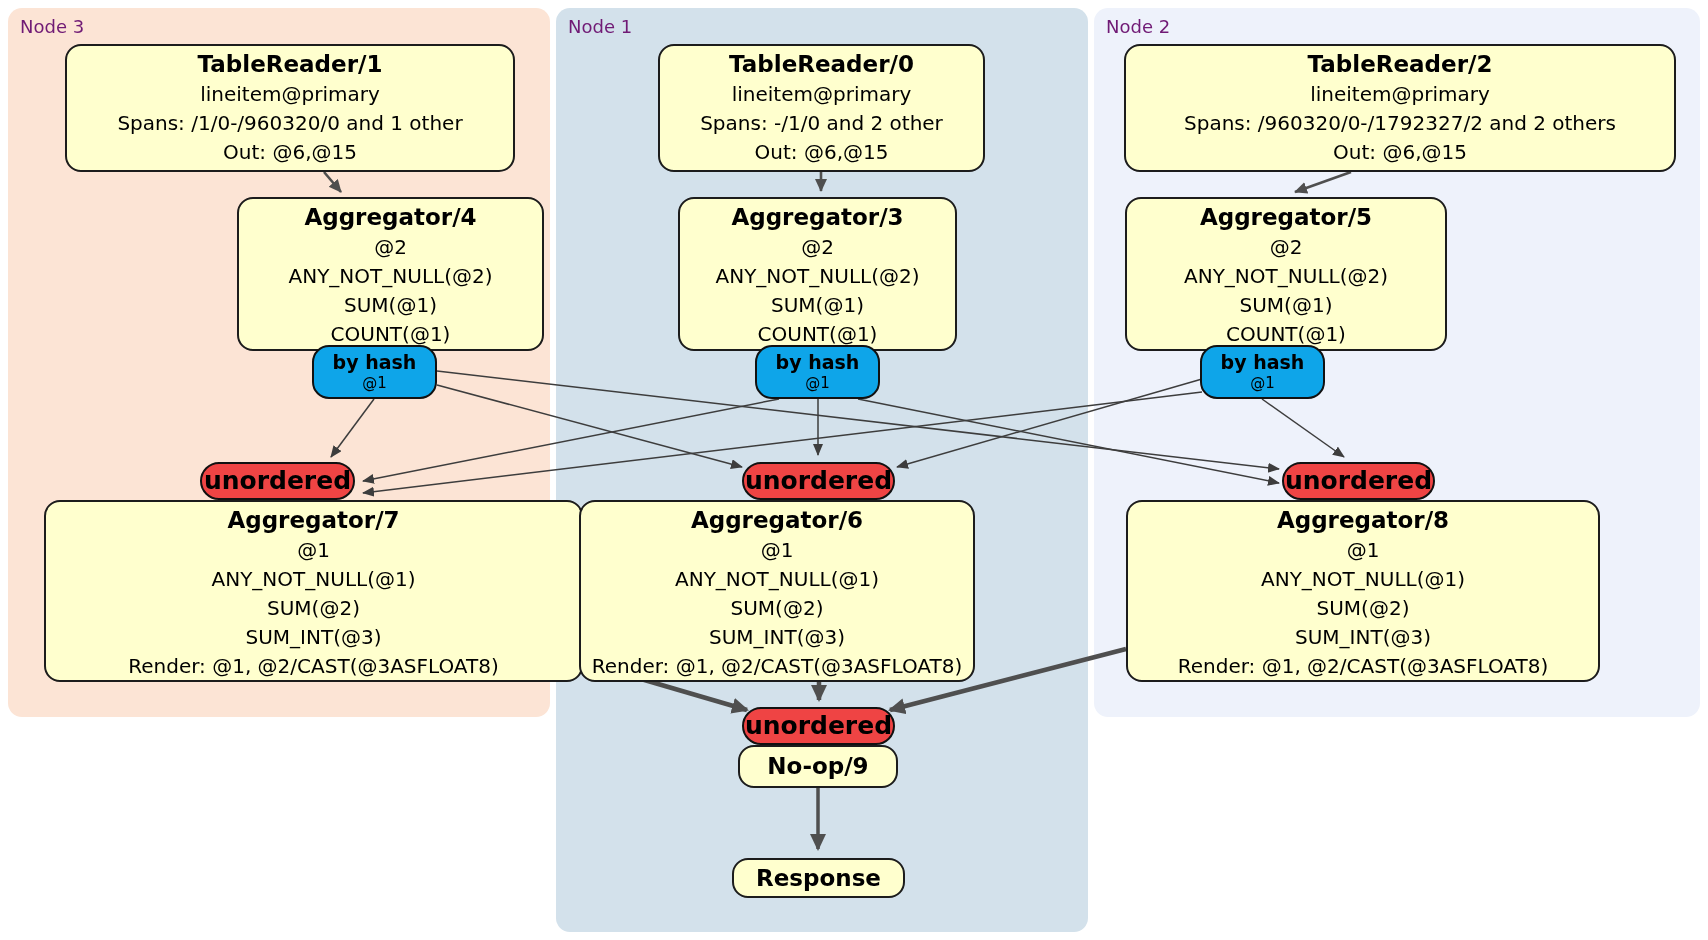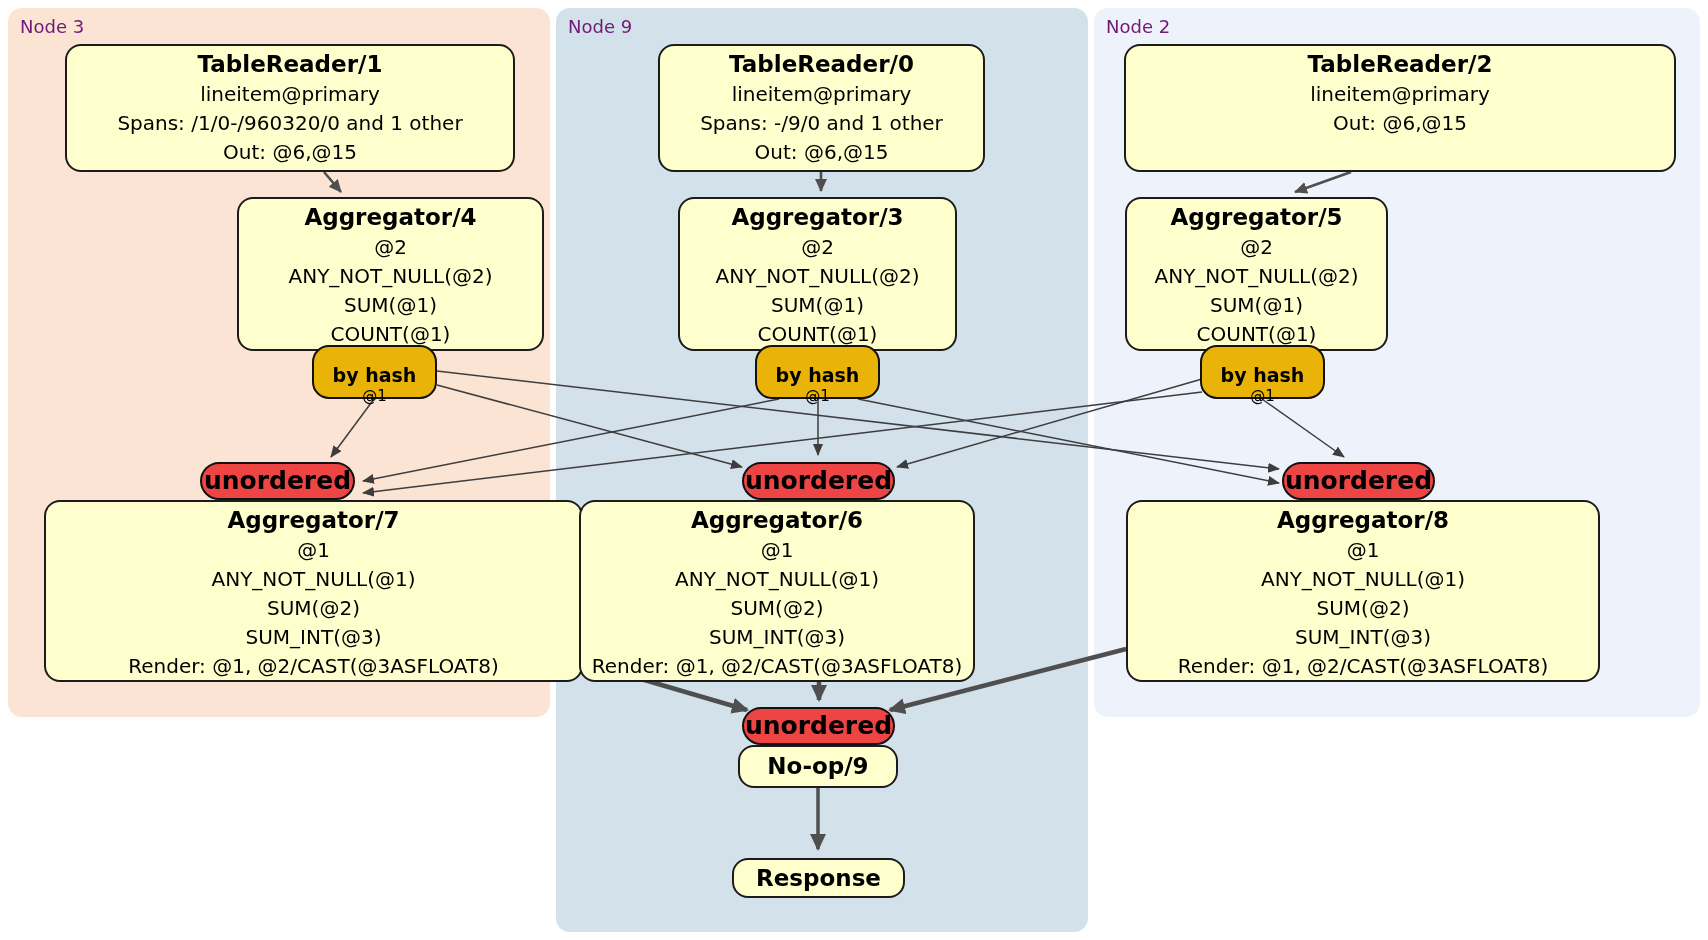--- a/index.html
+++ b/index.html
@@ -6,36 +6,36 @@
   .canvas{position:relative;width:1708px;height:940px;background:#ffffff;
           font-family:"DejaVu Sans",sans-serif;color:#000;overflow:hidden;}
   .group{position:absolute;border-radius:14px;z-index:0;}
   .group-label{font-size:18px;color:#701a75;padding:8px 0 0 12px;}
   .edges{position:absolute;left:0;top:0;z-index:1;}
   .box{position:absolute;background:#ffffce;border:2px solid #1c1c1c;border-radius:16px;
        box-sizing:border-box;text-align:center;z-index:2;padding-top:2px;}
   .box-title{font-weight:bold;font-size:23px;line-height:32px;white-space:nowrap;}
   .box-line{font-size:20px;line-height:29px;white-space:nowrap;}
   .pill{position:absolute;box-sizing:border-box;text-align:center;border:2px solid #111;z-index:3;}
-  .pill-hash{background:#eab308;border-radius:17px;padding-top:16px;}
+  .pill-hash{background:#0ea5e9;border-radius:17px;padding-top:3px;}
   .hash-label{font-weight:bold;font-size:19px;line-height:24px;}
   .hash-sub{font-size:15px;line-height:18px;}
   .pill-unordered{background:#ef4444;border-radius:19px;font-weight:bold;
                   font-size:25px;line-height:33px;}
 </style>
 </head>
 <body>
 
 <div class="canvas">
 
   <div class="group" style="left:8px;top:8px;width:542px;height:709px;background:#fce4d5;">
     <div class="group-label">Node 3</div>
   </div>
   <div class="group" style="left:556px;top:8px;width:532px;height:924px;background:#d3e1eb;">
-    <div class="group-label">Node 9</div>
+    <div class="group-label">Node 1</div>
   </div>
   <div class="group" style="left:1094px;top:8px;width:606px;height:709px;background:#eef2fb;">
     <div class="group-label">Node 2</div>
   </div>
 
   <svg class="edges" width="1708" height="940">
     <defs>
       <marker id="ah-s" markerUnits="userSpaceOnUse" markerWidth="13" markerHeight="11" refX="11" refY="5" orient="auto">
         <path d="M0,0 L12,5 L0,10 z" fill="#3d3d3d"></path>
       </marker>
@@ -76,44 +76,45 @@
 
   <div class="box" style="left:65px;top:44px;width:450px;height:128px;">
     <div class="box-title">TableReader/1</div>
     <div class="box-line">lineitem@primary</div>
     <div class="box-line">Spans: /1/0-/960320/0 and 1 other</div>
     <div class="box-line">Out: @6,@15</div>
   </div>
   <div class="box" style="left:658px;top:44px;width:327px;height:128px;">
     <div class="box-title">TableReader/0</div>
     <div class="box-line">lineitem@primary</div>
-    <div class="box-line">Spans: -/9/0 and 1 other</div>
+    <div class="box-line">Spans: -/1/0 and 2 other</div>
     <div class="box-line">Out: @6,@15</div>
   </div>
   <div class="box" style="left:1124px;top:44px;width:552px;height:128px;">
     <div class="box-title">TableReader/2</div>
     <div class="box-line">lineitem@primary</div>
+    <div class="box-line">Spans: /960320/0-/1792327/2 and 2 others</div>
     <div class="box-line">Out: @6,@15</div>
   </div>
 
   <div class="box" style="left:237px;top:197px;width:307px;height:154px;">
     <div class="box-title">Aggregator/4</div>
     <div class="box-line">@2</div>
     <div class="box-line">ANY_NOT_NULL(@2)</div>
     <div class="box-line">SUM(@1)</div>
     <div class="box-line">COUNT(@1)</div>
   </div>
   <div class="box" style="left:678px;top:197px;width:279px;height:154px;">
     <div class="box-title">Aggregator/3</div>
     <div class="box-line">@2</div>
     <div class="box-line">ANY_NOT_NULL(@2)</div>
     <div class="box-line">SUM(@1)</div>
     <div class="box-line">COUNT(@1)</div>
   </div>
-  <div class="box" style="left:1125px;top:197px;width:263px;height:154px;">
+  <div class="box" style="left:1125px;top:197px;width:322px;height:154px;">
     <div class="box-title">Aggregator/5</div>
     <div class="box-line">@2</div>
     <div class="box-line">ANY_NOT_NULL(@2)</div>
     <div class="box-line">SUM(@1)</div>
     <div class="box-line">COUNT(@1)</div>
   </div>
 
   <div class="pill pill-hash" style="left:312px;top:345px;width:125px;height:54px;">
     <div class="hash-label">by hash</div>
     <div class="hash-sub">@1</div>

